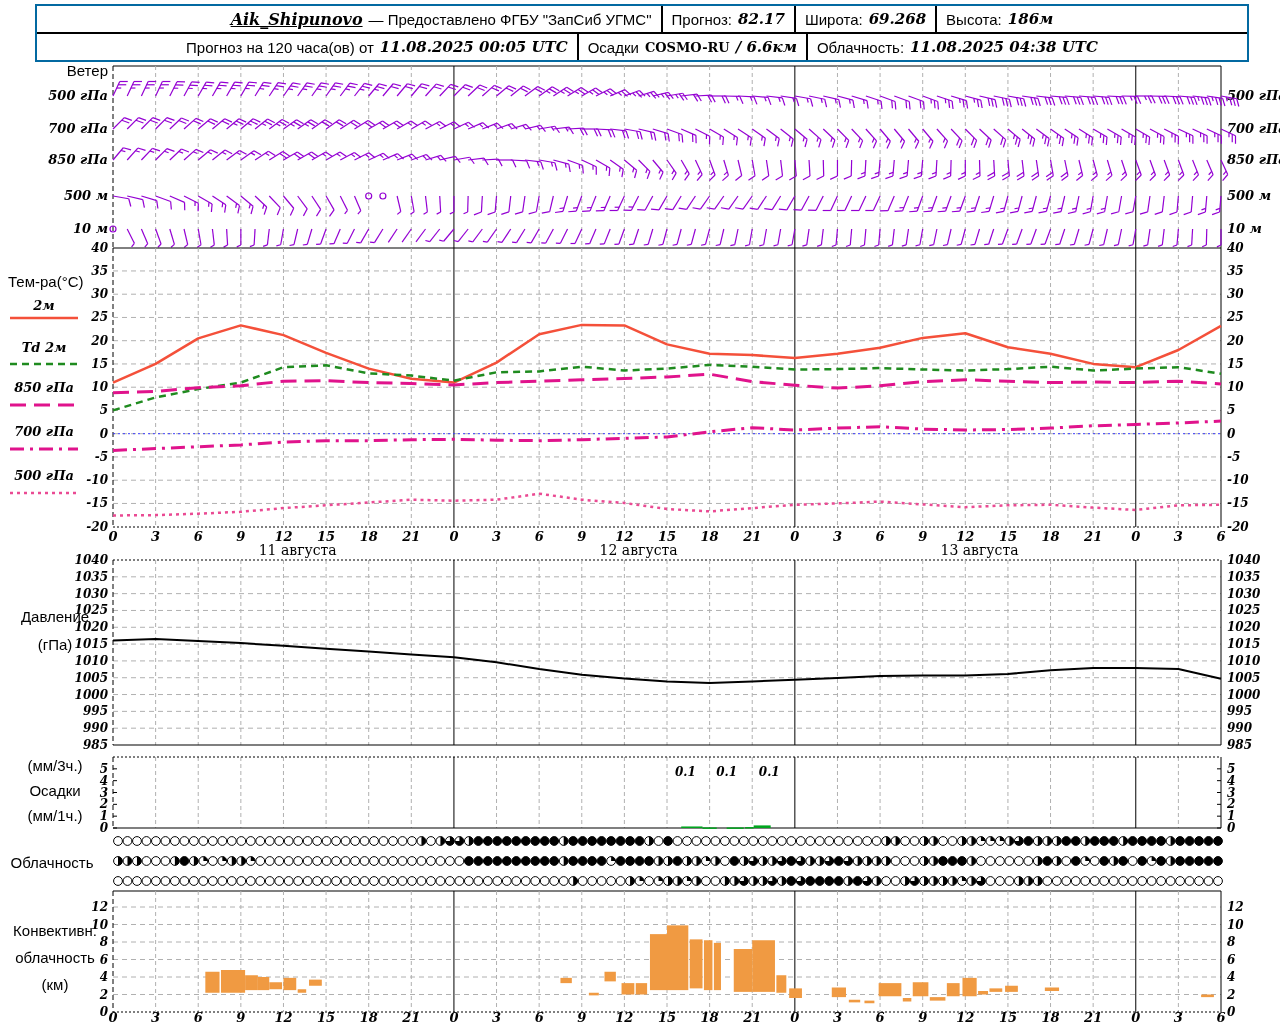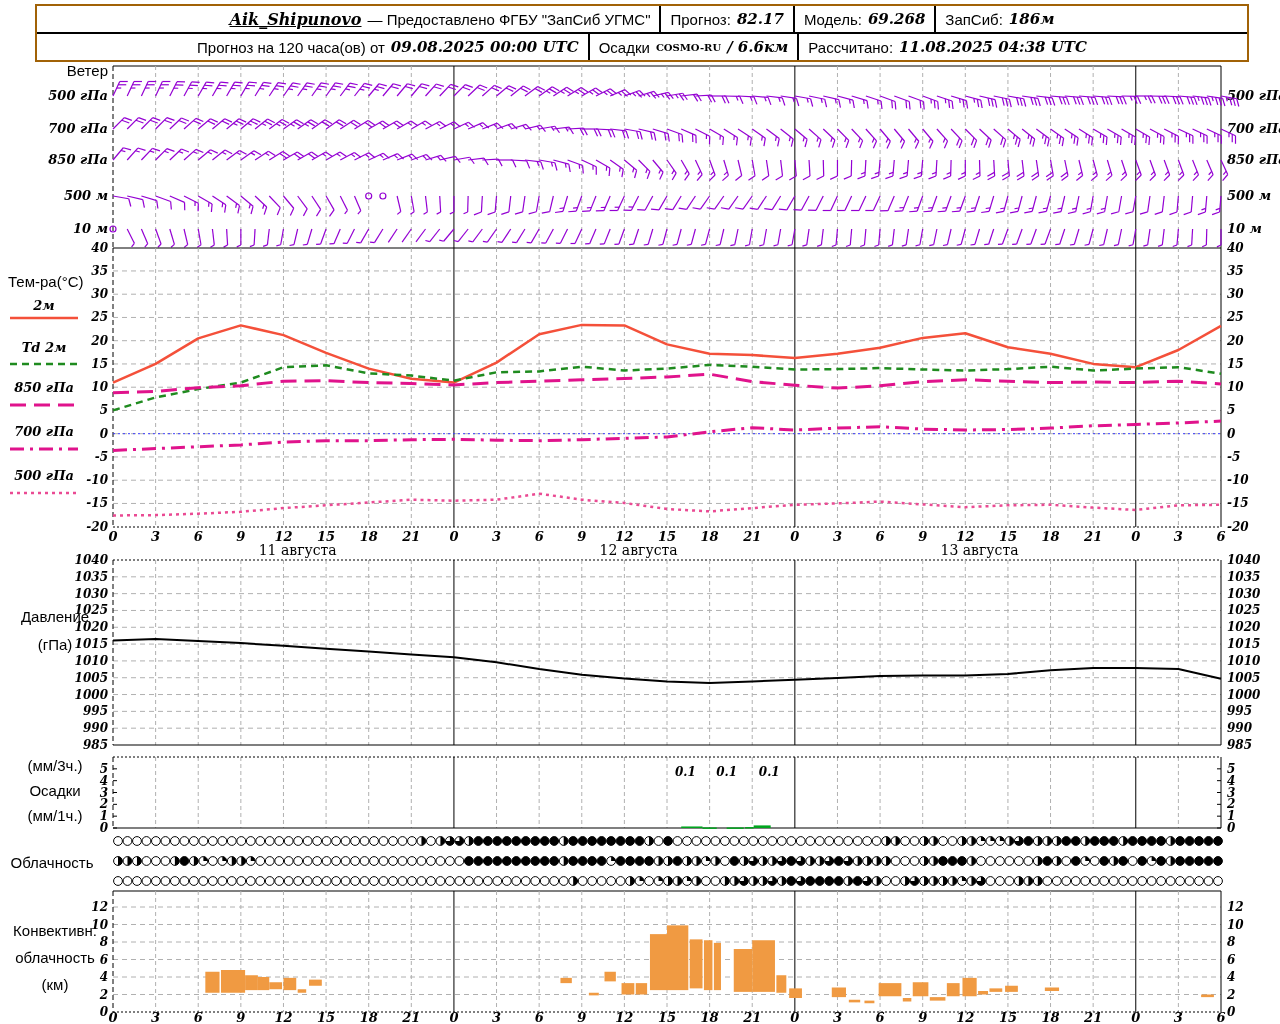--- a/index.html
+++ b/index.html
@@ -1,24 +1,24 @@
 <!DOCTYPE html>
 <html><head>
 <meta charset="utf-8">
 <style>
   html,body{margin:0;padding:0;background:#fff;width:1280px;height:1024px;overflow:hidden;}
   body{font-family:"Liberation Sans",sans-serif;color:#000;}
   #page{position:relative;width:1280px;height:1024px;background:#fff;}
-  #hdr{position:absolute;left:35px;top:4px;width:1210px;border:2px solid #a16207;}
+  #hdr{position:absolute;left:35px;top:4px;width:1210px;border:2px solid #0369a1;}
   .hdr-row{display:flex;align-items:center;justify-content:center;height:26px;font-size:15px;white-space:nowrap;}
   .hdr-row + .hdr-row{border-top:2px solid #000;}
   .vsep{display:inline-block;align-self:stretch;border-left:2px solid #000;margin:0 9px;}
   .st{font-family:"DejaVu Serif",serif;font-style:italic;font-weight:bold;font-size:16px;text-decoration:underline;}
   .num{font-family:"DejaVu Serif",serif;font-style:italic;font-weight:bold;font-size:15px;}
-  .mdl{font-family:"DejaVu Serif",serif;font-weight:bold;font-size:10px;}
+  .mdl{font-family:"DejaVu Serif",serif;font-weight:bold;font-size:13px;}
   .sp{margin-left:6px;}
   svg text{user-select:none;}
   .axnum{font-family:"DejaVu Serif",serif;font-style:italic;font-weight:bold;font-size:12px;fill:#000;}
   .xtick{font-family:"DejaVu Serif",serif;font-style:italic;font-weight:bold;font-size:13px;fill:#000;}
   .daylab{font-family:"DejaVu Serif",serif;font-size:14px;fill:#000;}
   .cyr{font-family:"Liberation Sans",sans-serif;font-size:15px;fill:#000;}
   .lvl{font-family:"DejaVu Serif",serif;font-style:italic;font-weight:bold;font-size:13px;fill:#000;}
   .plab{font-family:"DejaVu Serif",serif;font-style:italic;font-weight:bold;font-size:12px;fill:#000;}
 </style>
 </head>
@@ -26,35 +26,35 @@
 
 <div id="page">
   <div id="hdr">
     <div class="hdr-row">
       <span class="st">Aik_Shipunovo</span>
       <span class="sp">— Предоставлено ФГБУ "ЗапСиб УГМС"</span>
       <span class="vsep"></span>
       <span>Прогноз:</span>
       <span class="num sp">82.17</span>
       <span class="vsep"></span>
-      <span>Модель:</span>
+      <span>Широта:</span>
       <span class="num sp">69.268</span>
       <span class="vsep"></span>
-      <span>ЗапСиб:</span>
+      <span>Высота:</span>
       <span class="num sp">186м</span>
     </div>
     <div class="hdr-row">
       <span>Прогноз на 120 часа(ов) от</span>
-      <span class="num sp">09.08.2025 00:00 UTC</span>
+      <span class="num sp">11.08.2025 00:05 UTC</span>
       <span class="vsep"></span>
       <span>Осадки</span>
       <span class="mdl sp">COSMO-RU</span>
       <span class="num sp">/ 6.6км</span>
       <span class="vsep"></span>
-      <span>Рассчитано:</span>
+      <span>Облачность:</span>
       <span class="num sp">11.08.2025 04:38 UTC</span>
     </div>
   </div>
   <svg id="chart" width="1280" height="1024" viewBox="0 0 1280 1024">
       <g>
         <line x1="113" y1="66" x2="1221" y2="66" stroke="#000" stroke-width="1"></line>
         <line x1="155.6153846153846" y1="66" x2="155.6153846153846" y2="248" stroke="#b0b0b0" stroke-width="1" stroke-dasharray="4,3"></line>
         <line x1="198.23076923076923" y1="66" x2="198.23076923076923" y2="248" stroke="#b0b0b0" stroke-width="1" stroke-dasharray="4,3"></line>
         <line x1="240.84615384615384" y1="66" x2="240.84615384615384" y2="248" stroke="#b0b0b0" stroke-width="1" stroke-dasharray="4,3"></line>
         <line x1="283.46153846153845" y1="66" x2="283.46153846153845" y2="248" stroke="#b0b0b0" stroke-width="1" stroke-dasharray="4,3"></line>

